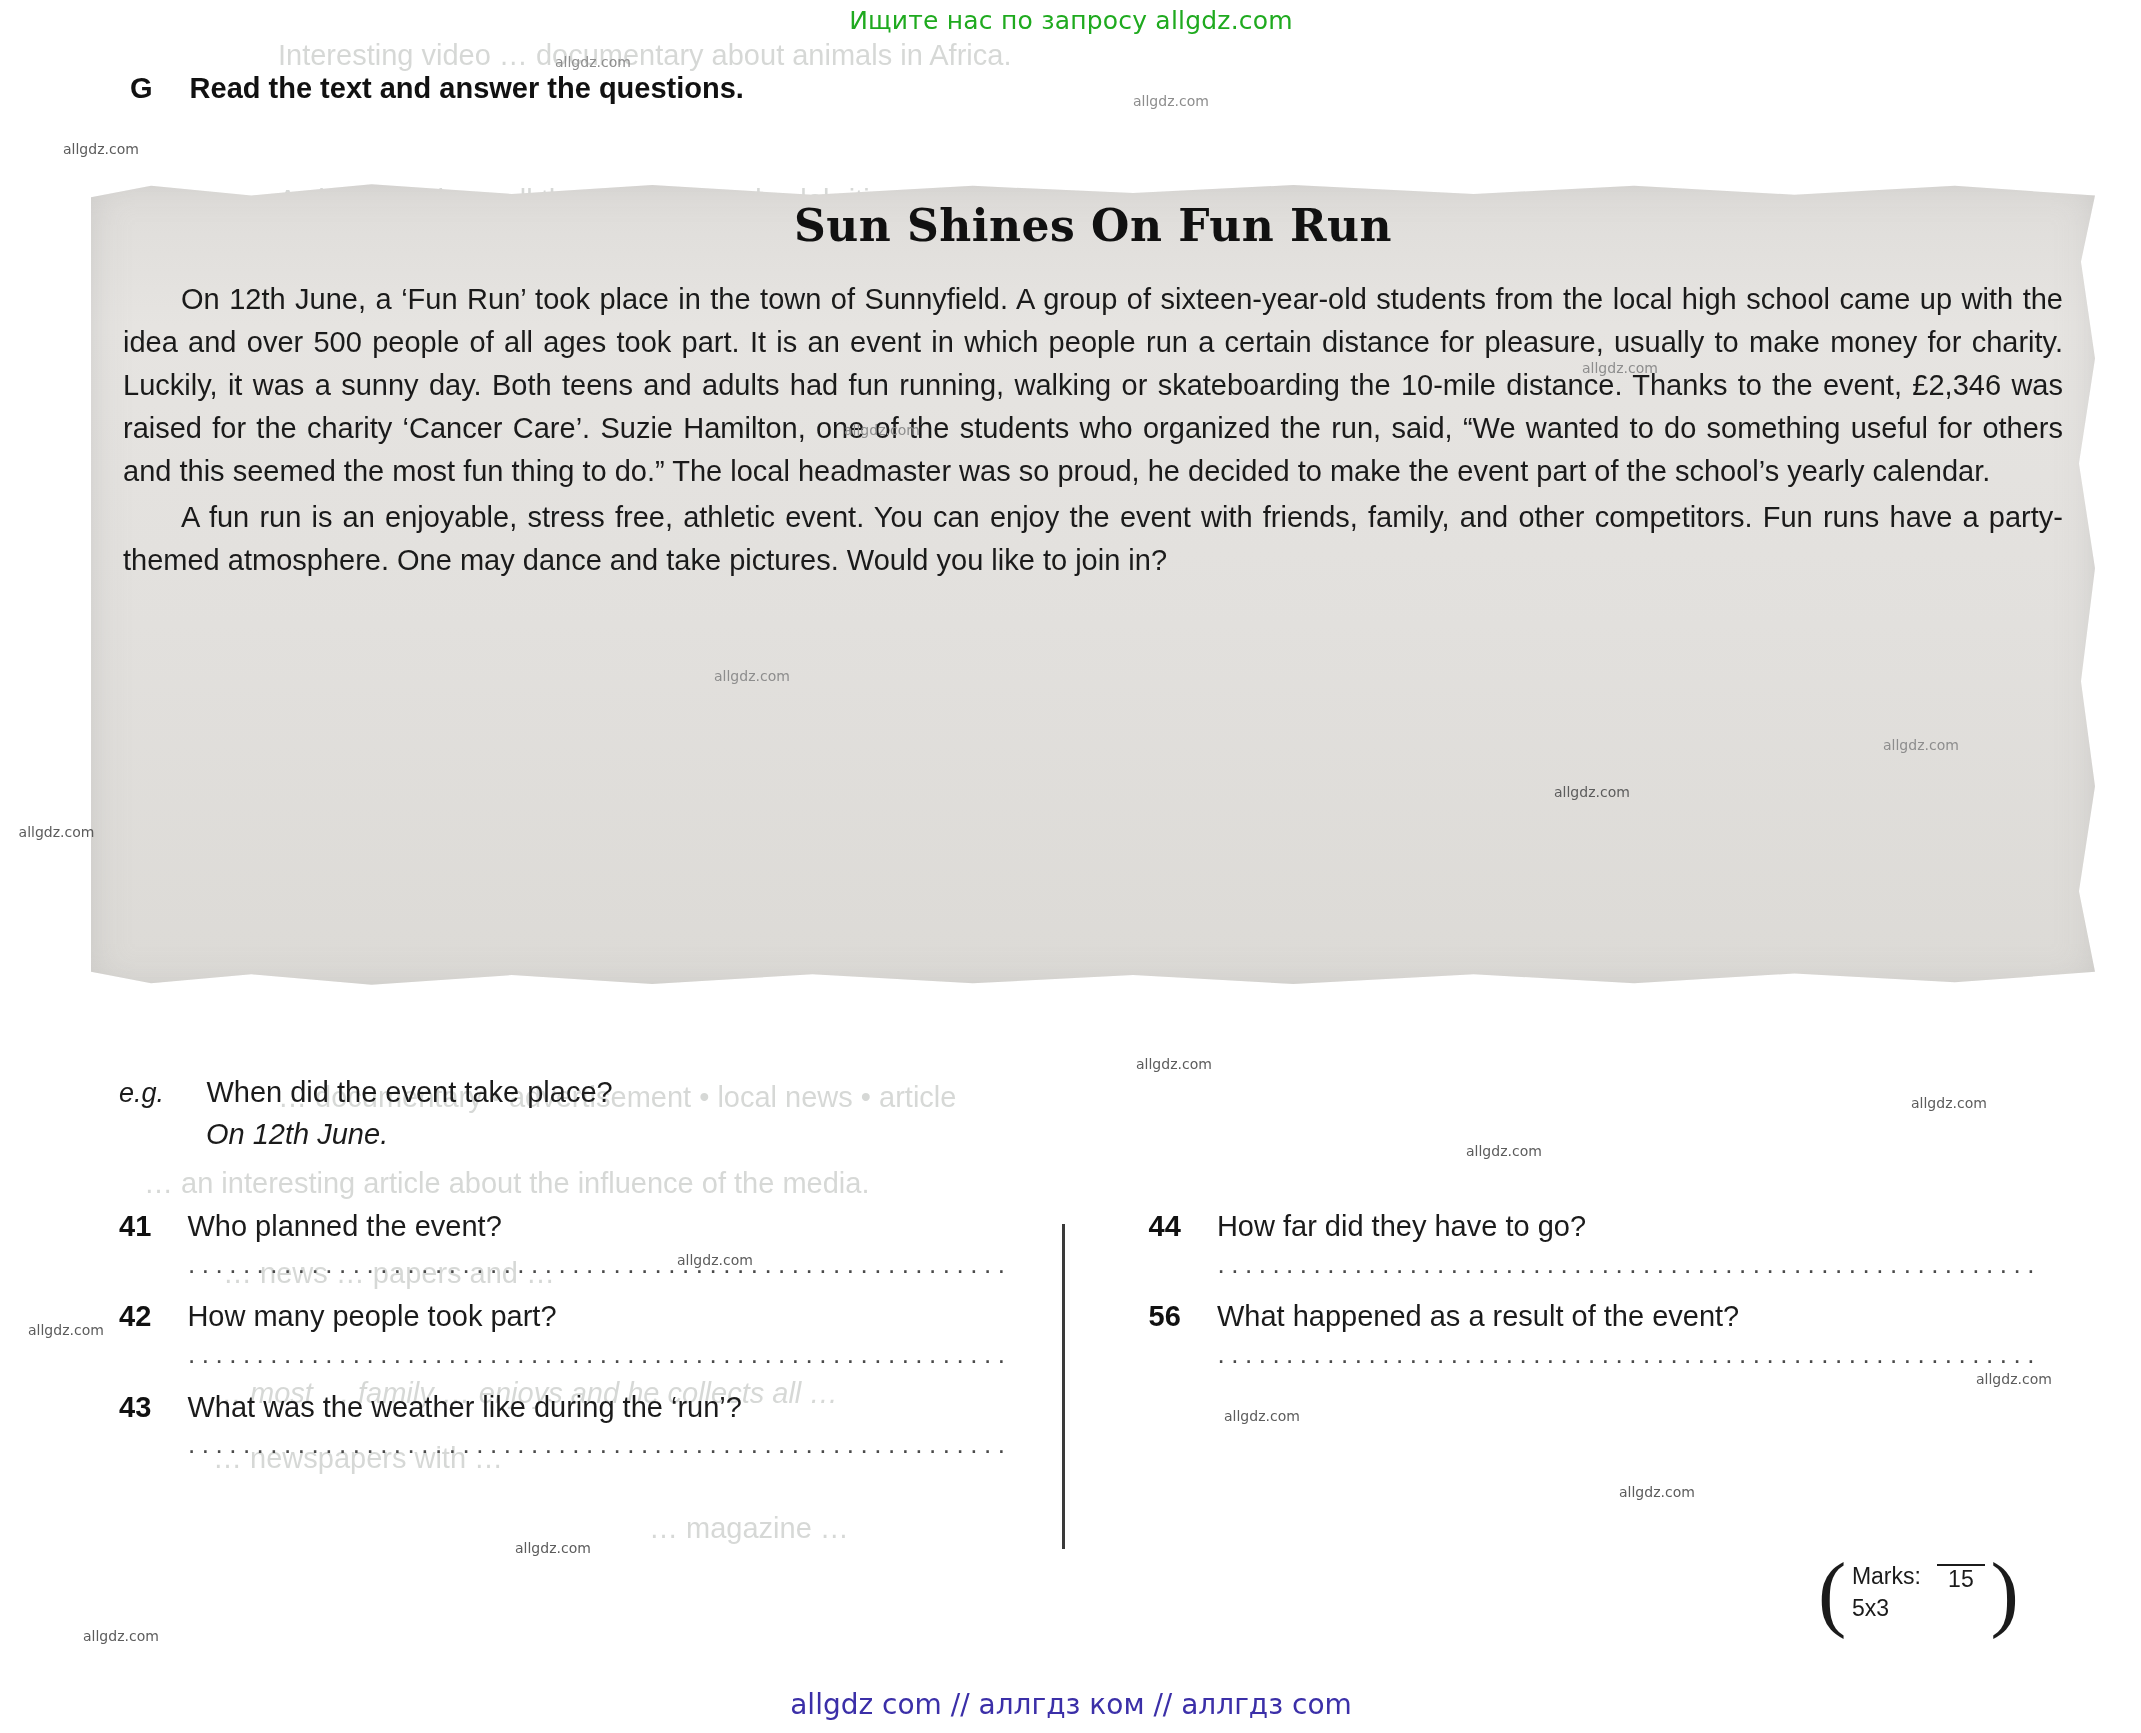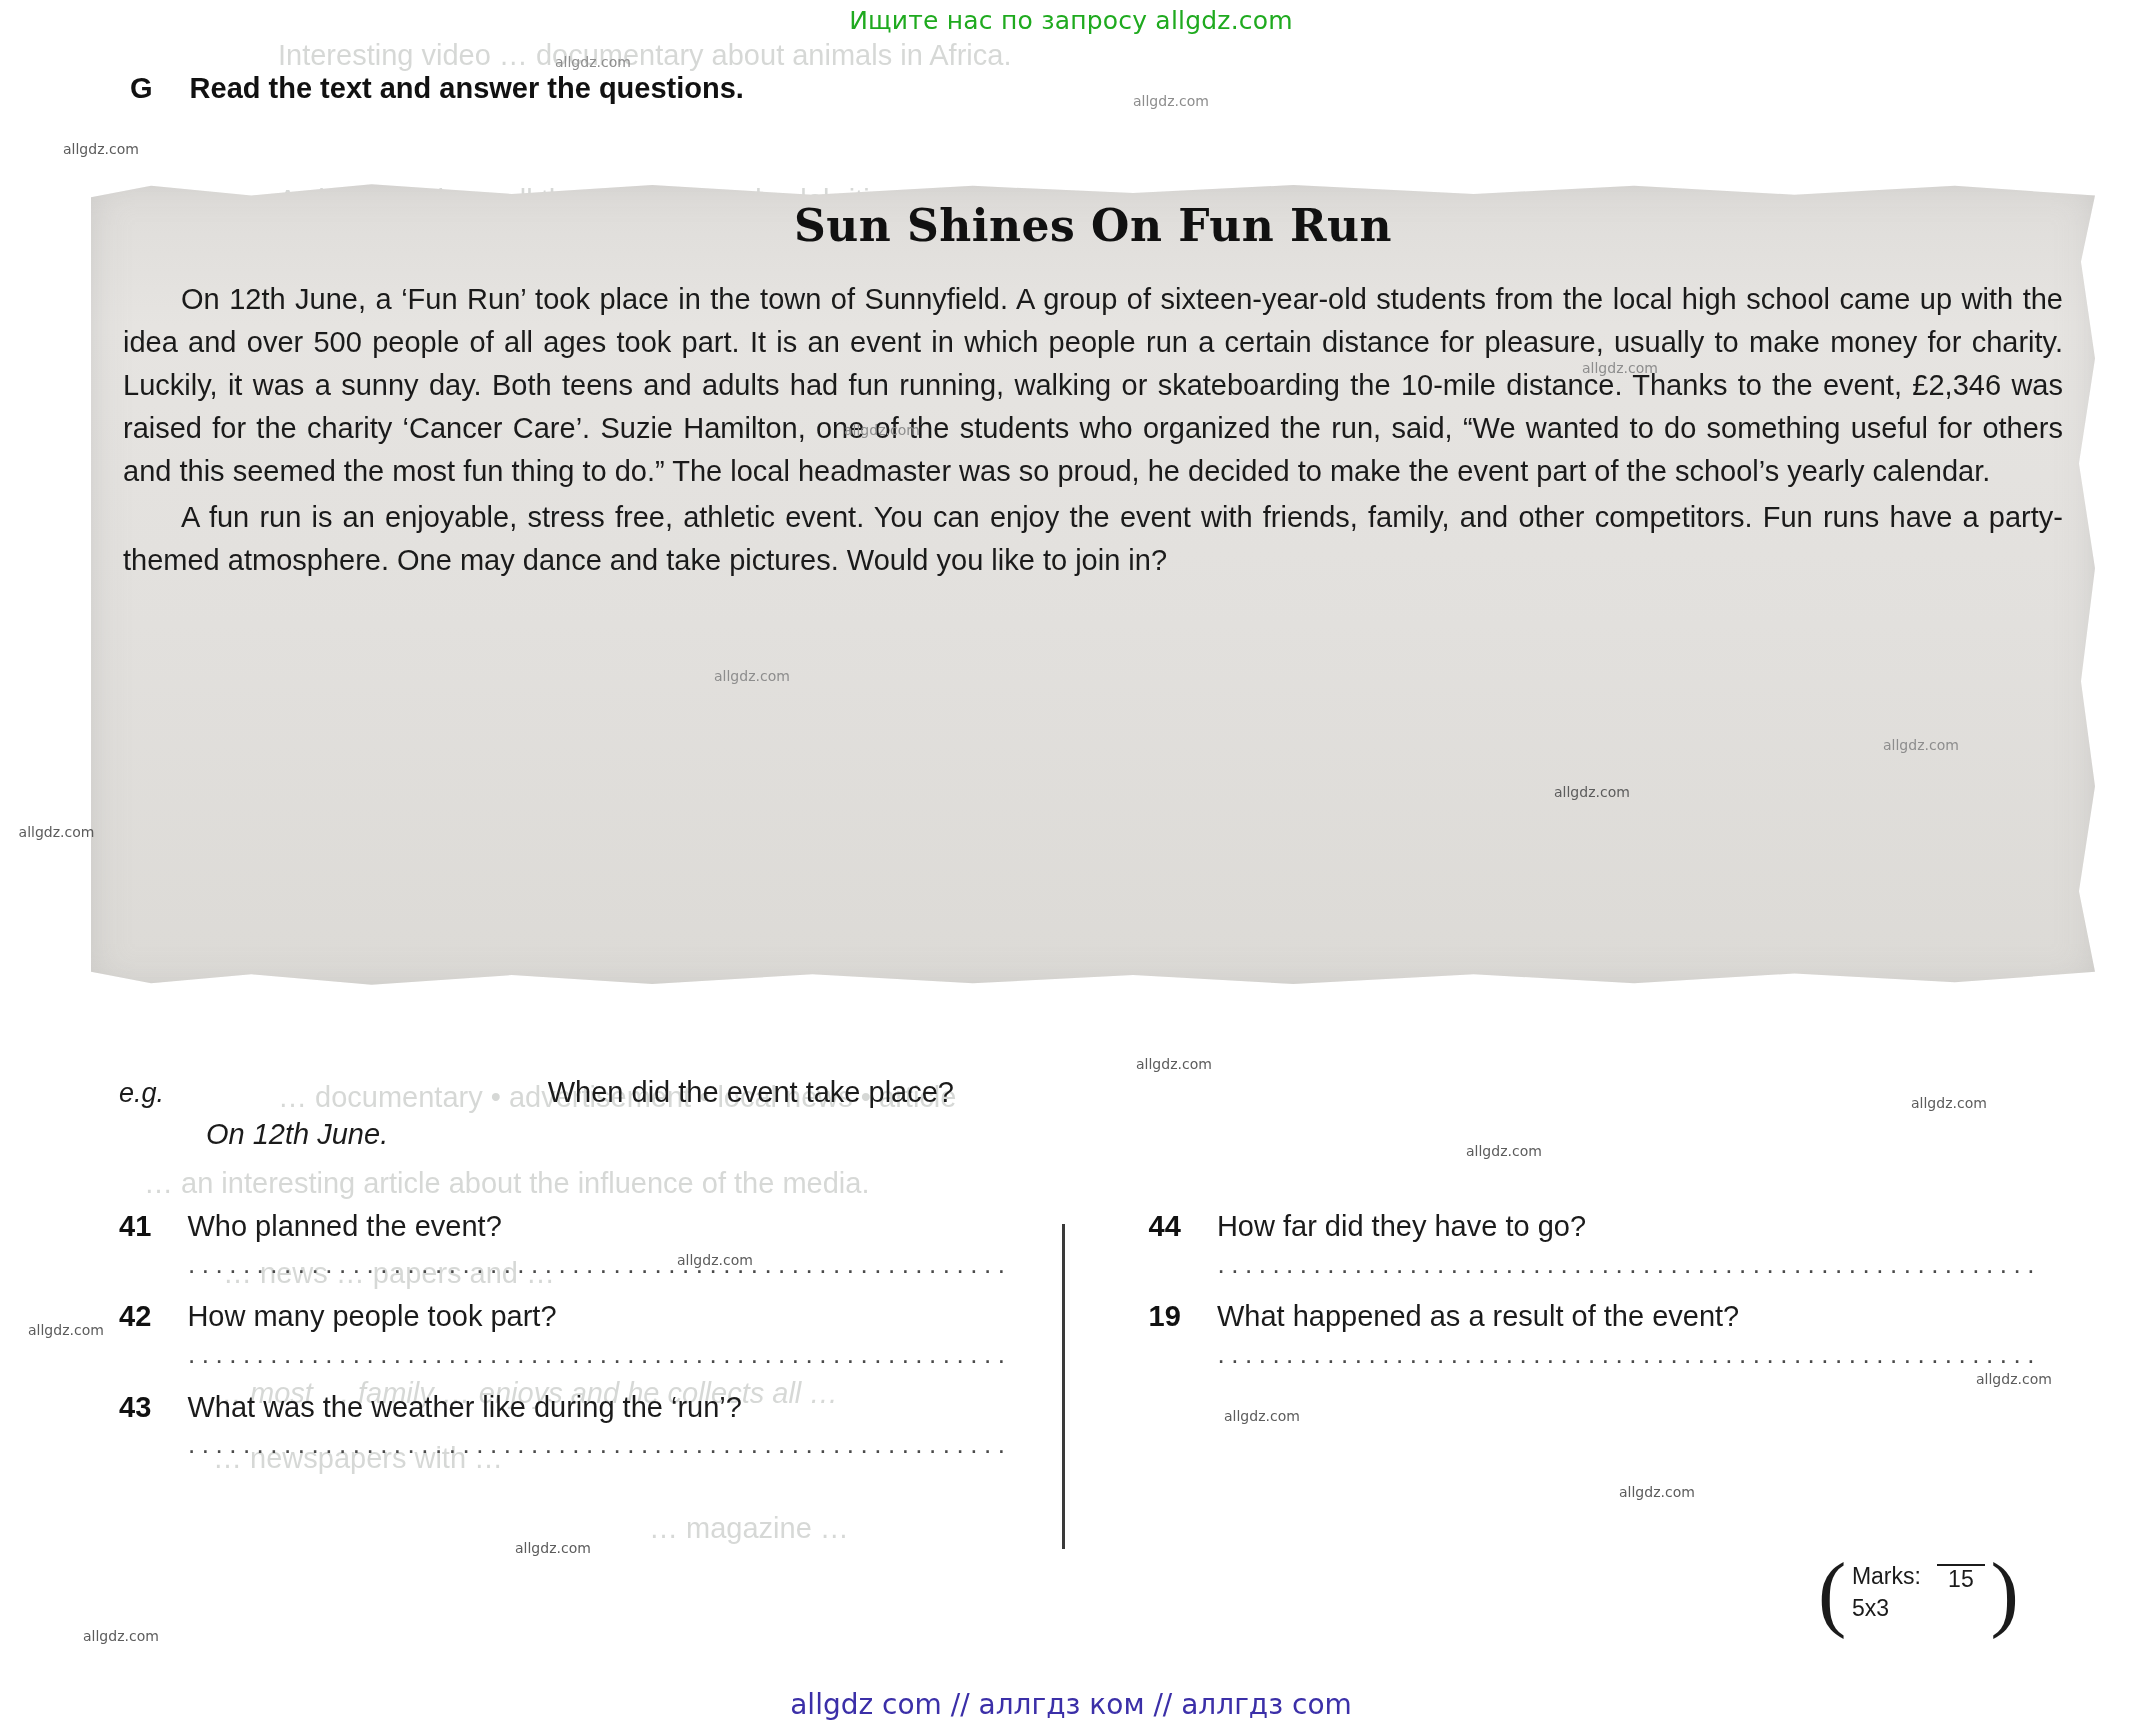--- a/index.html
+++ b/index.html
@@ -102,21 +102,20 @@
   .eg-block {
     position: absolute;
     top: 1076px;
     left: 119px;
     width: 835px;
   }
   .eg-row {
     display: flex;
     align-items: baseline;
     gap: 20.4px;
-    justify-content: space-between;
   }
   .eg-label {
     font-size: 27px;
     font-style: italic;
     color: #1b1b1b;
     min-width: 67px;
   }
   .eg-question {
     font-size: 29px;
     color: #1b1b1b;
@@ -321,21 +320,21 @@
   <div class="qcol right" id="qcol-right">
       <div class="qitem">
         <div class="qline">
           <span class="qnum">44</span>
           <span class="qtext">How far did they have to go?</span>
         </div>
         <div class="dots">............................................................</div>
       </div>
       <div class="qitem">
         <div class="qline">
-          <span class="qnum">19</span>
+          <span class="qnum">56</span>
           <span class="qtext">What happened as a result of the event?</span>
         </div>
         <div class="dots">............................................................</div>
       </div>
     </div>
 </div>
 
 <div class="marks">
   <span class="paren">(</span>
   <span class="marks-inner">

